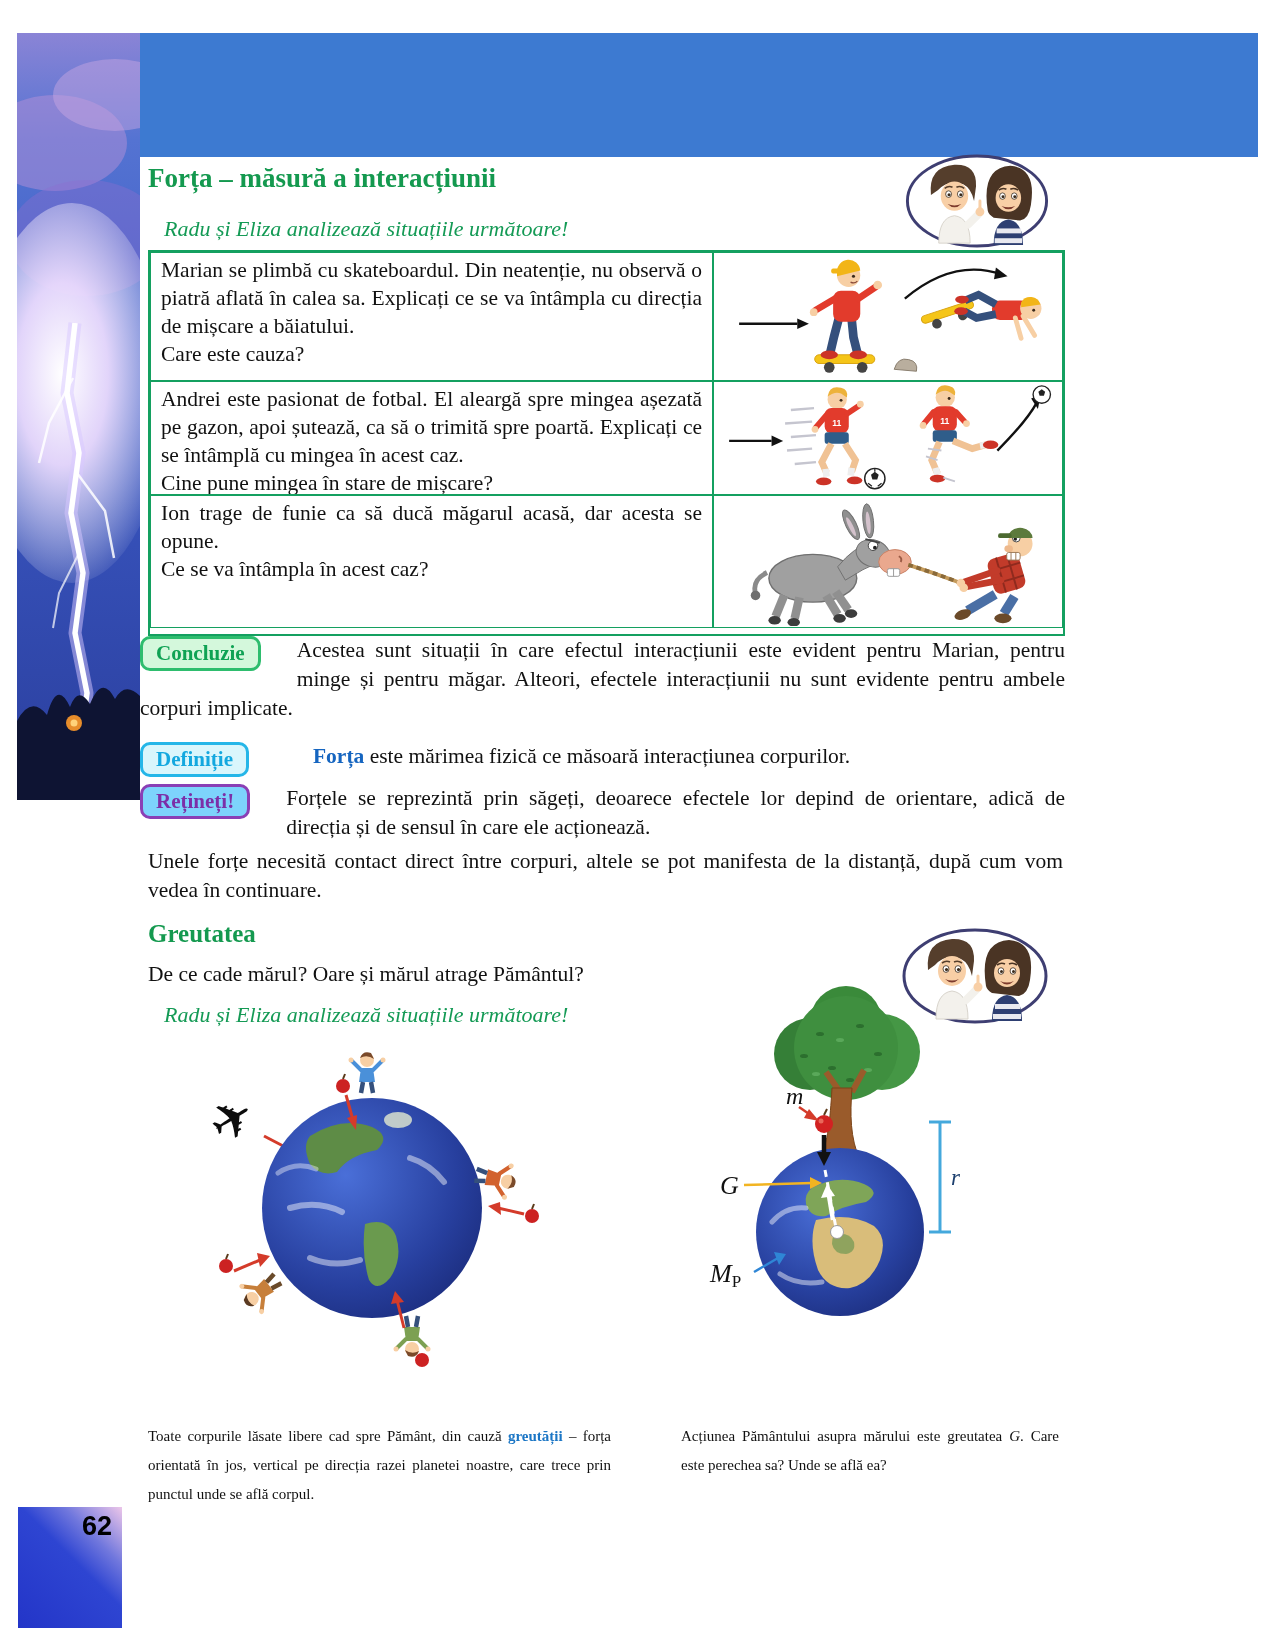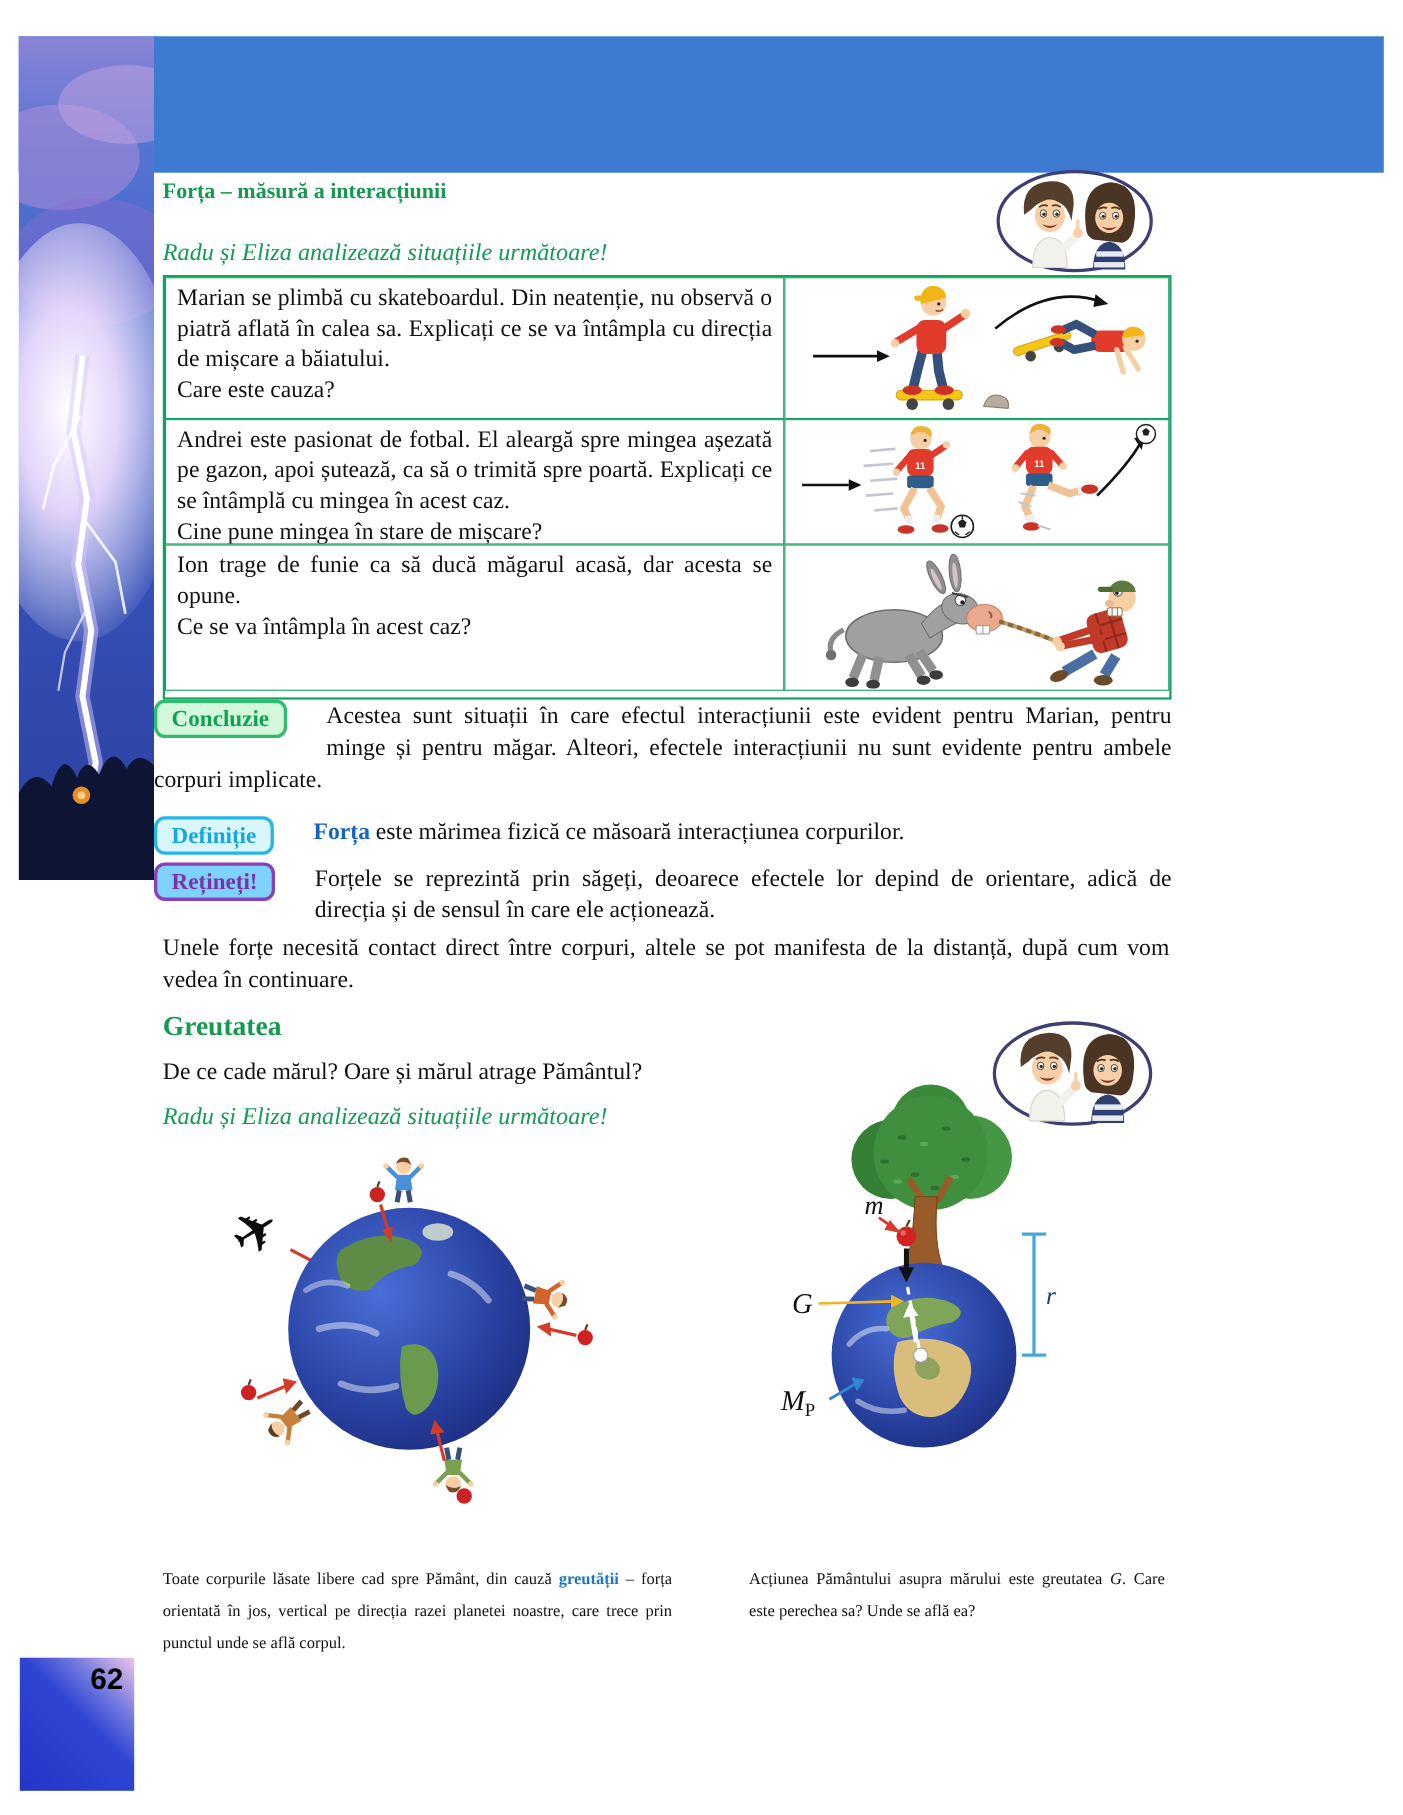--- a/index.html
+++ b/index.html
@@ -2,22 +2,22 @@
 <html lang="ro"><head>
 <meta charset="utf-8">
 <style>
   html,body{margin:0;padding:0;background:#fff;}
   .page{position:relative;width:1275px;height:1650px;background:#fff;overflow:hidden;
         font-family:"Liberation Serif","DejaVu Serif",serif;color:#111;}
   
   .topbar{position:absolute;left:17px;top:33px;width:1241px;height:124px;background:#3d7ad1;}
   .sidephoto{position:absolute;left:17px;top:33px;width:123px;height:767px;}
   
-  .title{position:absolute;left:148px;top:163px;font-size:20px;font-weight:bold;color:#14994f;}
-  .lede{position:absolute;font-size:22px;font-style:italic;color:#149a55;}
+  .title{position:absolute;left:148px;top:163px;font-size:27px;font-weight:bold;color:#14994f;}
+  .lede{position:absolute;font-size:22px;font-style:italic;color:#149a55;margin-left:16px;}
   .lede1{left:148px;top:216px;}
   .lede2{left:148px;top:1002px;}
   .h2{position:absolute;left:148px;top:920px;font-size:25px;font-weight:bold;color:#14994f;}
   .qline{position:absolute;left:148px;top:962px;font-size:21.5px;}
   
   .sit-table{position:absolute;left:148px;top:250px;width:913px;height:382px;
              border:2px solid #14a060;display:grid;grid-template-columns:1fr 350px;
              grid-template-rows:129px 114px 133px;background:#fff;}
   .sit-cell{border:1px solid #14a060;overflow:hidden;}
   .sit-text{padding:3px 10px 0 10px;font-size:21.5px;line-height:28px;}
@@ -27,21 +27,21 @@
   .callout{position:absolute;left:140px;width:925px;font-size:21.5px;line-height:29px;text-align:justify;}
   .badge{display:inline-block;float:left;font-weight:bold;font-size:21px;line-height:25px;
          padding:2px 13px;border-radius:10px;margin:0 36px 2px 0;}
   .badge.green{color:#0fa254;background:#d4f8dc;border:3px solid #2ebd6e;}
   .badge.cyan{color:#13a8df;background:#d9f6fc;border:3px solid #25b6e8;}
   .badge.purple{color:#7c2fa8;background:#7dd3fc;border:3px solid #8a3fb5;}
   .co-conclusion{top:636px;}
   .co-definition{top:742px;}
   .co-remember{top:784px;}
   .para{position:absolute;left:148px;top:847px;width:915px;font-size:21.5px;line-height:29px;text-align:justify;}
-  .term-blue{font-weight:bold;color:#1565c0;}
+  .term-blue{font-weight:bold;color:#1565c0;margin-left:28px;}
   .term-blue2{font-weight:bold;color:#1b76c5;}
   .var{font-style:italic;}
   
   .avatar1{position:absolute;left:903px;top:152px;width:148px;height:98px;}
   .avatar2{position:absolute;left:900px;top:926px;width:150px;height:100px;}
   
   .fig-left{position:absolute;left:160px;top:1038px;width:425px;height:330px;}
   .fig-right{position:absolute;left:700px;top:982px;width:395px;height:335px;}
   .cap{position:absolute;font-size:15px;line-height:29px;text-align:justify;margin-top:38px;}
   .cap-left{left:148px;top:1384px;width:463px;}

